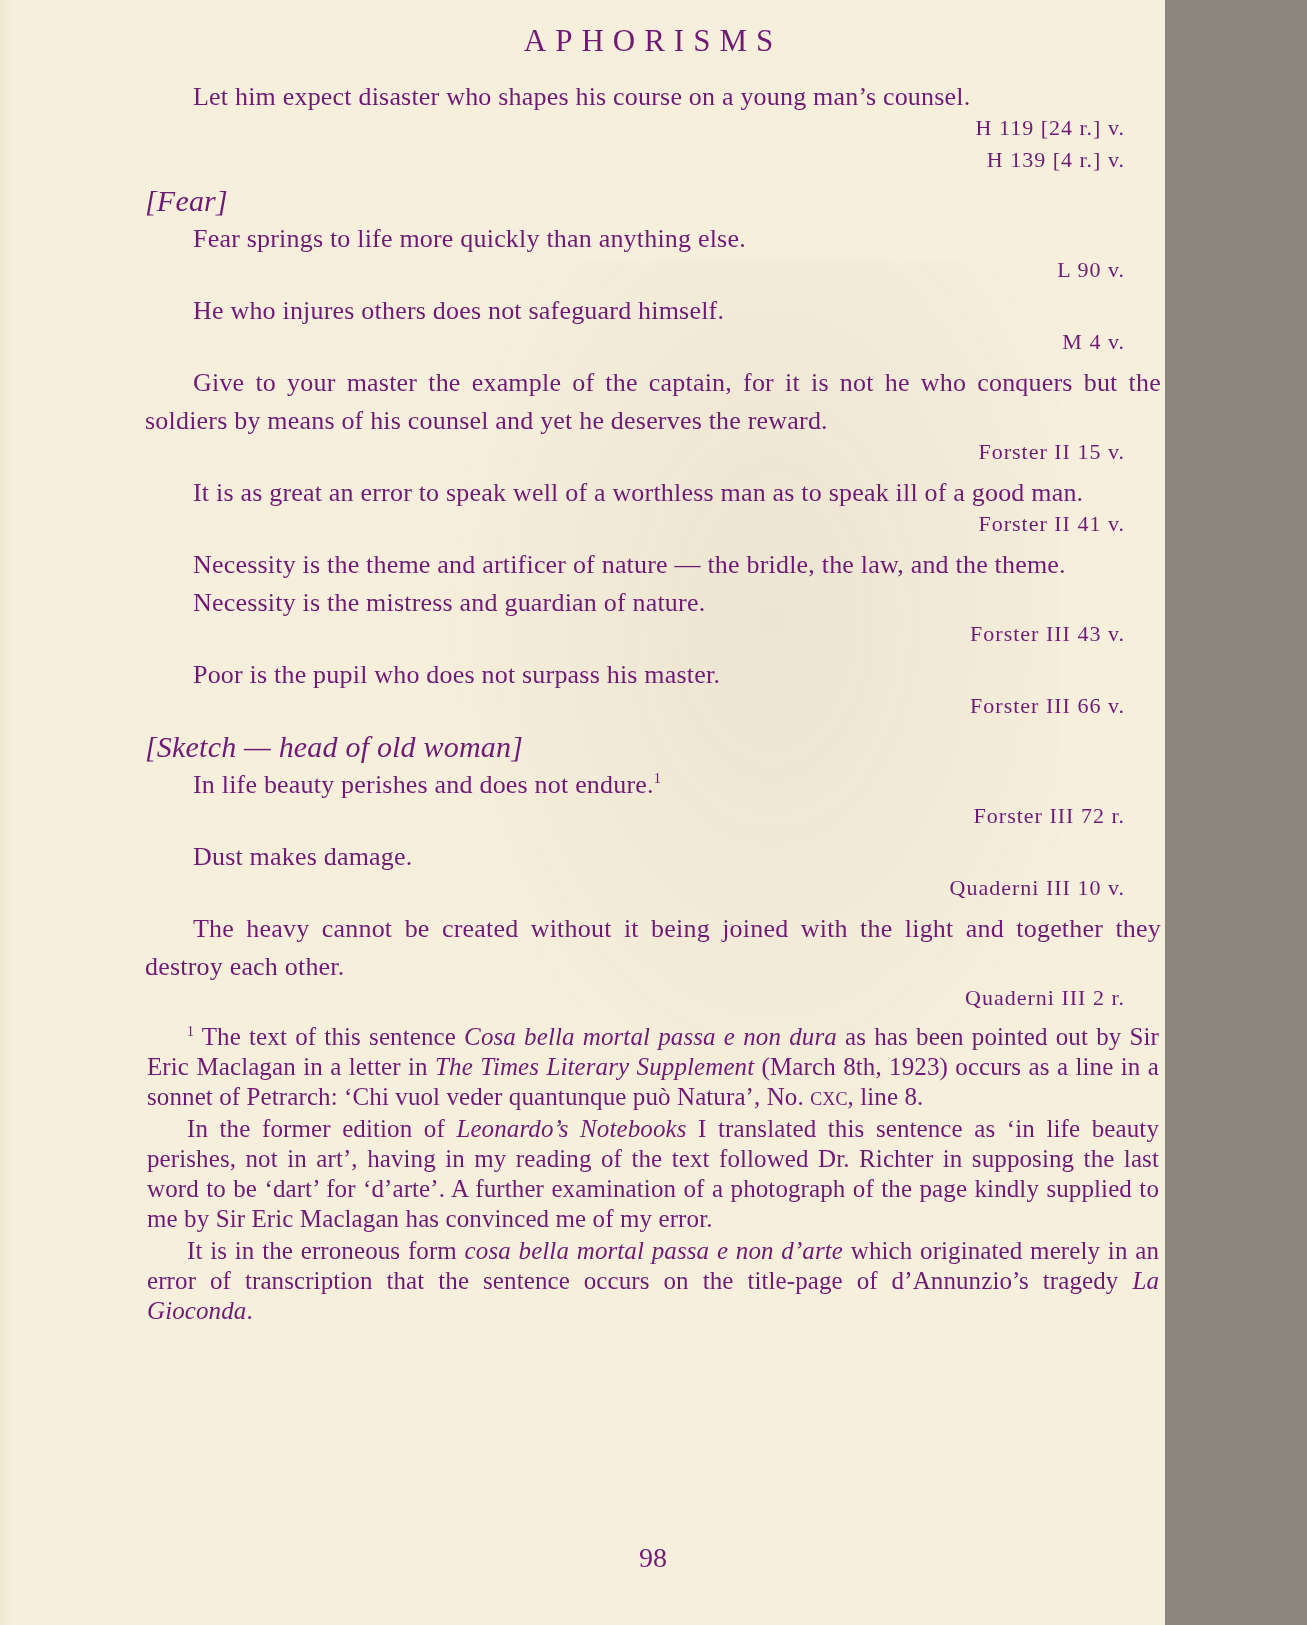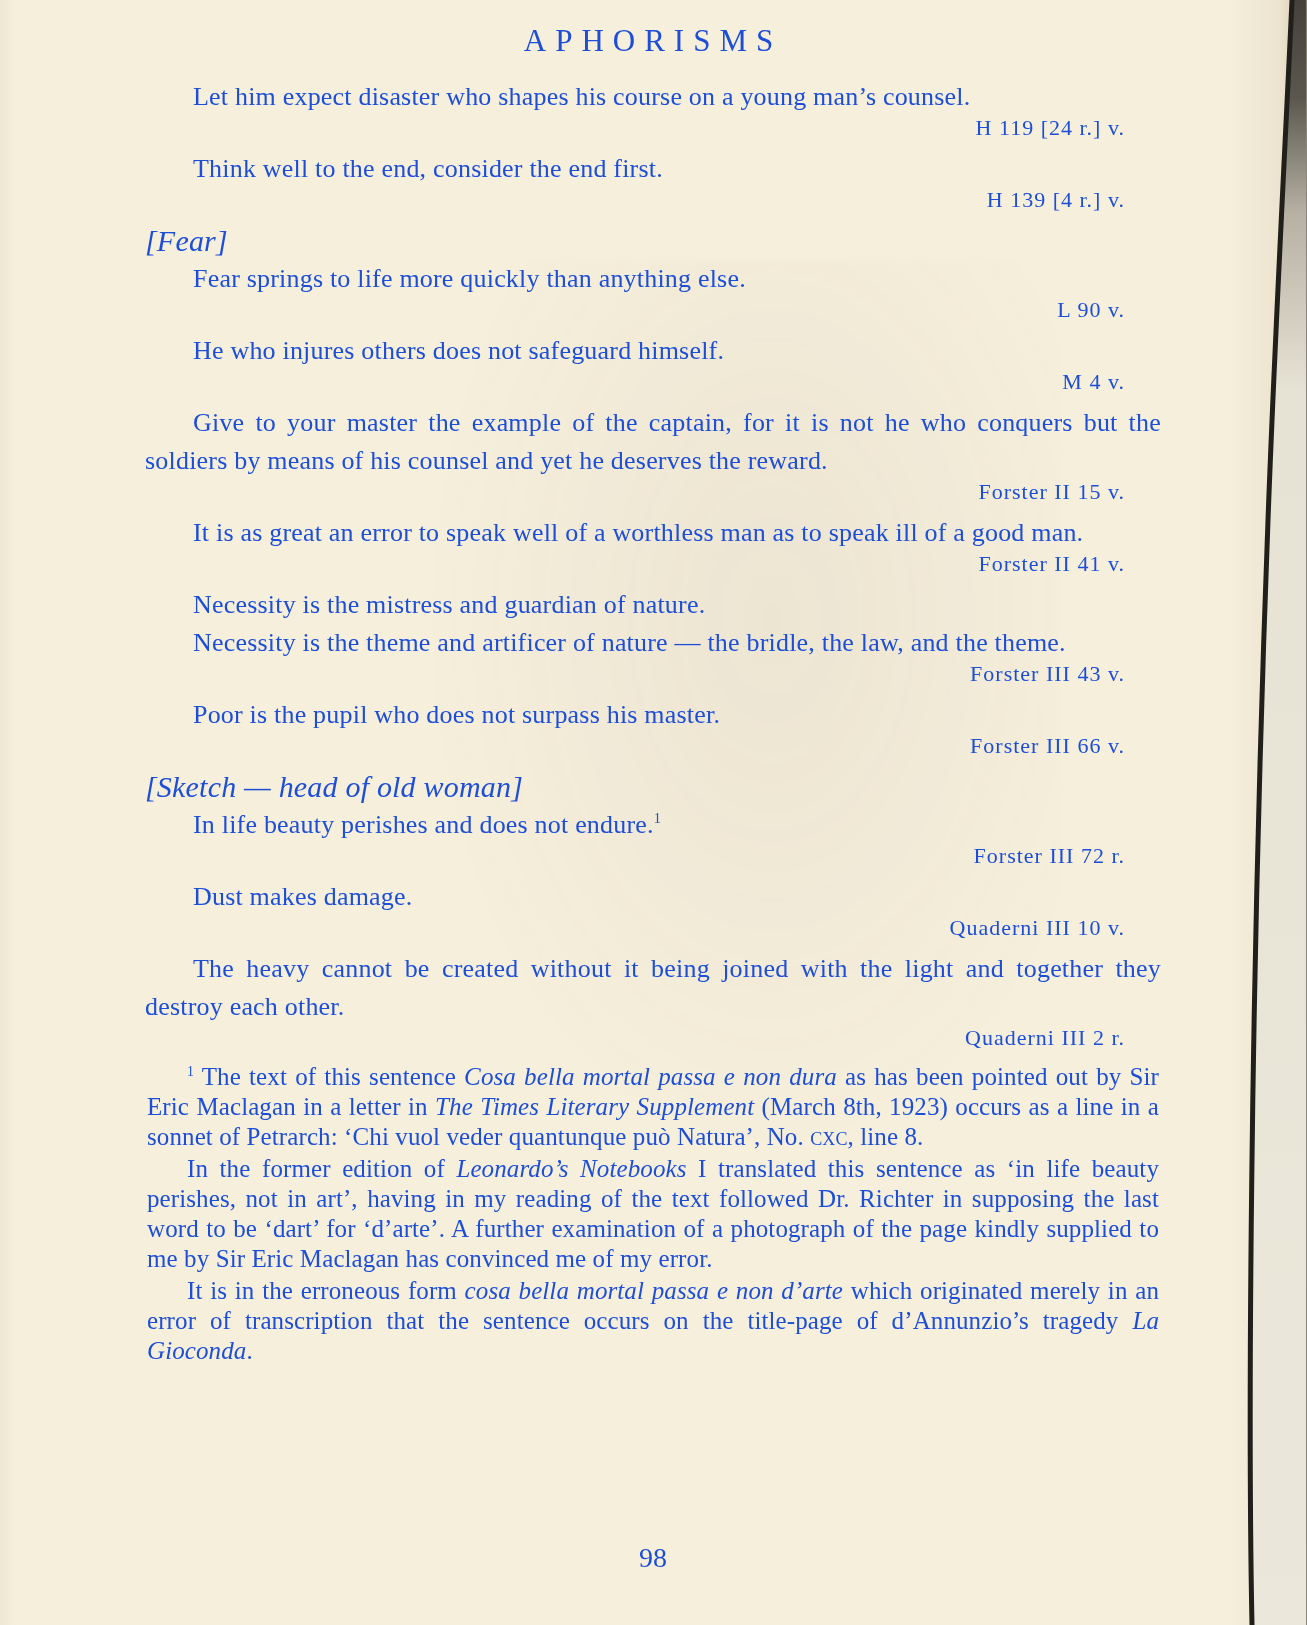--- a/index.html
+++ b/index.html
@@ -1,25 +1,25 @@
 <!DOCTYPE html>
 <html><head>
 <meta charset="utf-8">
 <style>
   html,body{margin:0;padding:0;background:#8a867c;}
   .page{
     position:relative;
-    width:1306px;height:1625px;
+    width:1165px;height:1625px;
     background:
       linear-gradient(100deg,#f7f0de 0%,#f6efdc 55%,#f2ead4 93%,#ead fcc 97%,#f6efdc 100%),
       #f6efdc;
     background-color:#f6efdc;
     overflow:hidden;
     font-family:"Liberation Serif","DejaVu Serif",serif;
-    color:#1d4ed8;
+    color:#701a75;
   }
   
   .ghost{position:absolute;left:420px;top:260px;width:640px;height:900px;
     background:radial-gradient(ellipse at 55% 40%, rgba(120,110,90,0.07), rgba(120,110,90,0) 70%);
     filter:blur(2px);pointer-events:none;}
   .scan-edge{position:absolute;left:0;top:0;width:1307px;height:1625px;pointer-events:none;}
   .content{position:absolute;left:145px;top:20px;width:1016px;}
   .title{
     text-align:center;font-size:31px;font-weight:normal;
     letter-spacing:9px;line-height:42px;margin:0 0 16px 0;
@@ -59,21 +59,20 @@
   <div class="content">
 
     <h1 class="title">APHORISMS</h1>
 
     <section class="block">
       <p class="body">Let him expect disaster who shapes his course on a young man’s counsel.</p>
       <p class="cite">H 119 [24 r.] v.</p>
     </section>
 
     <section class="block">
-      <p class="body">Think well to the end, consider the end first.</p>
       <p class="cite">H 139 [4 r.] v.</p>
     </section>
 
     <section class="heading-block">
       <p class="heading">[Fear]</p>
     </section>
 
     <section class="block">
       <p class="body">Fear springs to life more quickly than anything else.</p>
       <p class="cite">L 90 v.</p>
@@ -88,22 +87,22 @@
       <p class="body">Give to your master the example of the captain, for it is not he who conquers but the soldiers by means of his counsel and yet he deserves the reward.</p>
       <p class="cite">Forster II 15 v.</p>
     </section>
 
     <section class="block">
       <p class="body">It is as great an error to speak well of a worthless man as to speak ill of a good man.</p>
       <p class="cite">Forster II 41 v.</p>
     </section>
 
     <section class="block">
+      <p class="body">Necessity is the theme and artificer of nature — the bridle, the law, and the theme.</p>
       <p class="body">Necessity is the mistress and guardian of nature.</p>
-      <p class="body">Necessity is the theme and artificer of nature — the bridle, the law, and the theme.</p>
       <p class="cite">Forster III 43 v.</p>
     </section>
 
     <section class="block">
       <p class="body">Poor is the pupil who does not surpass his master.</p>
       <p class="cite">Forster III 66 v.</p>
     </section>
 
     <section class="heading-block">
       <p class="heading">[Sketch — head of old woman]</p>

